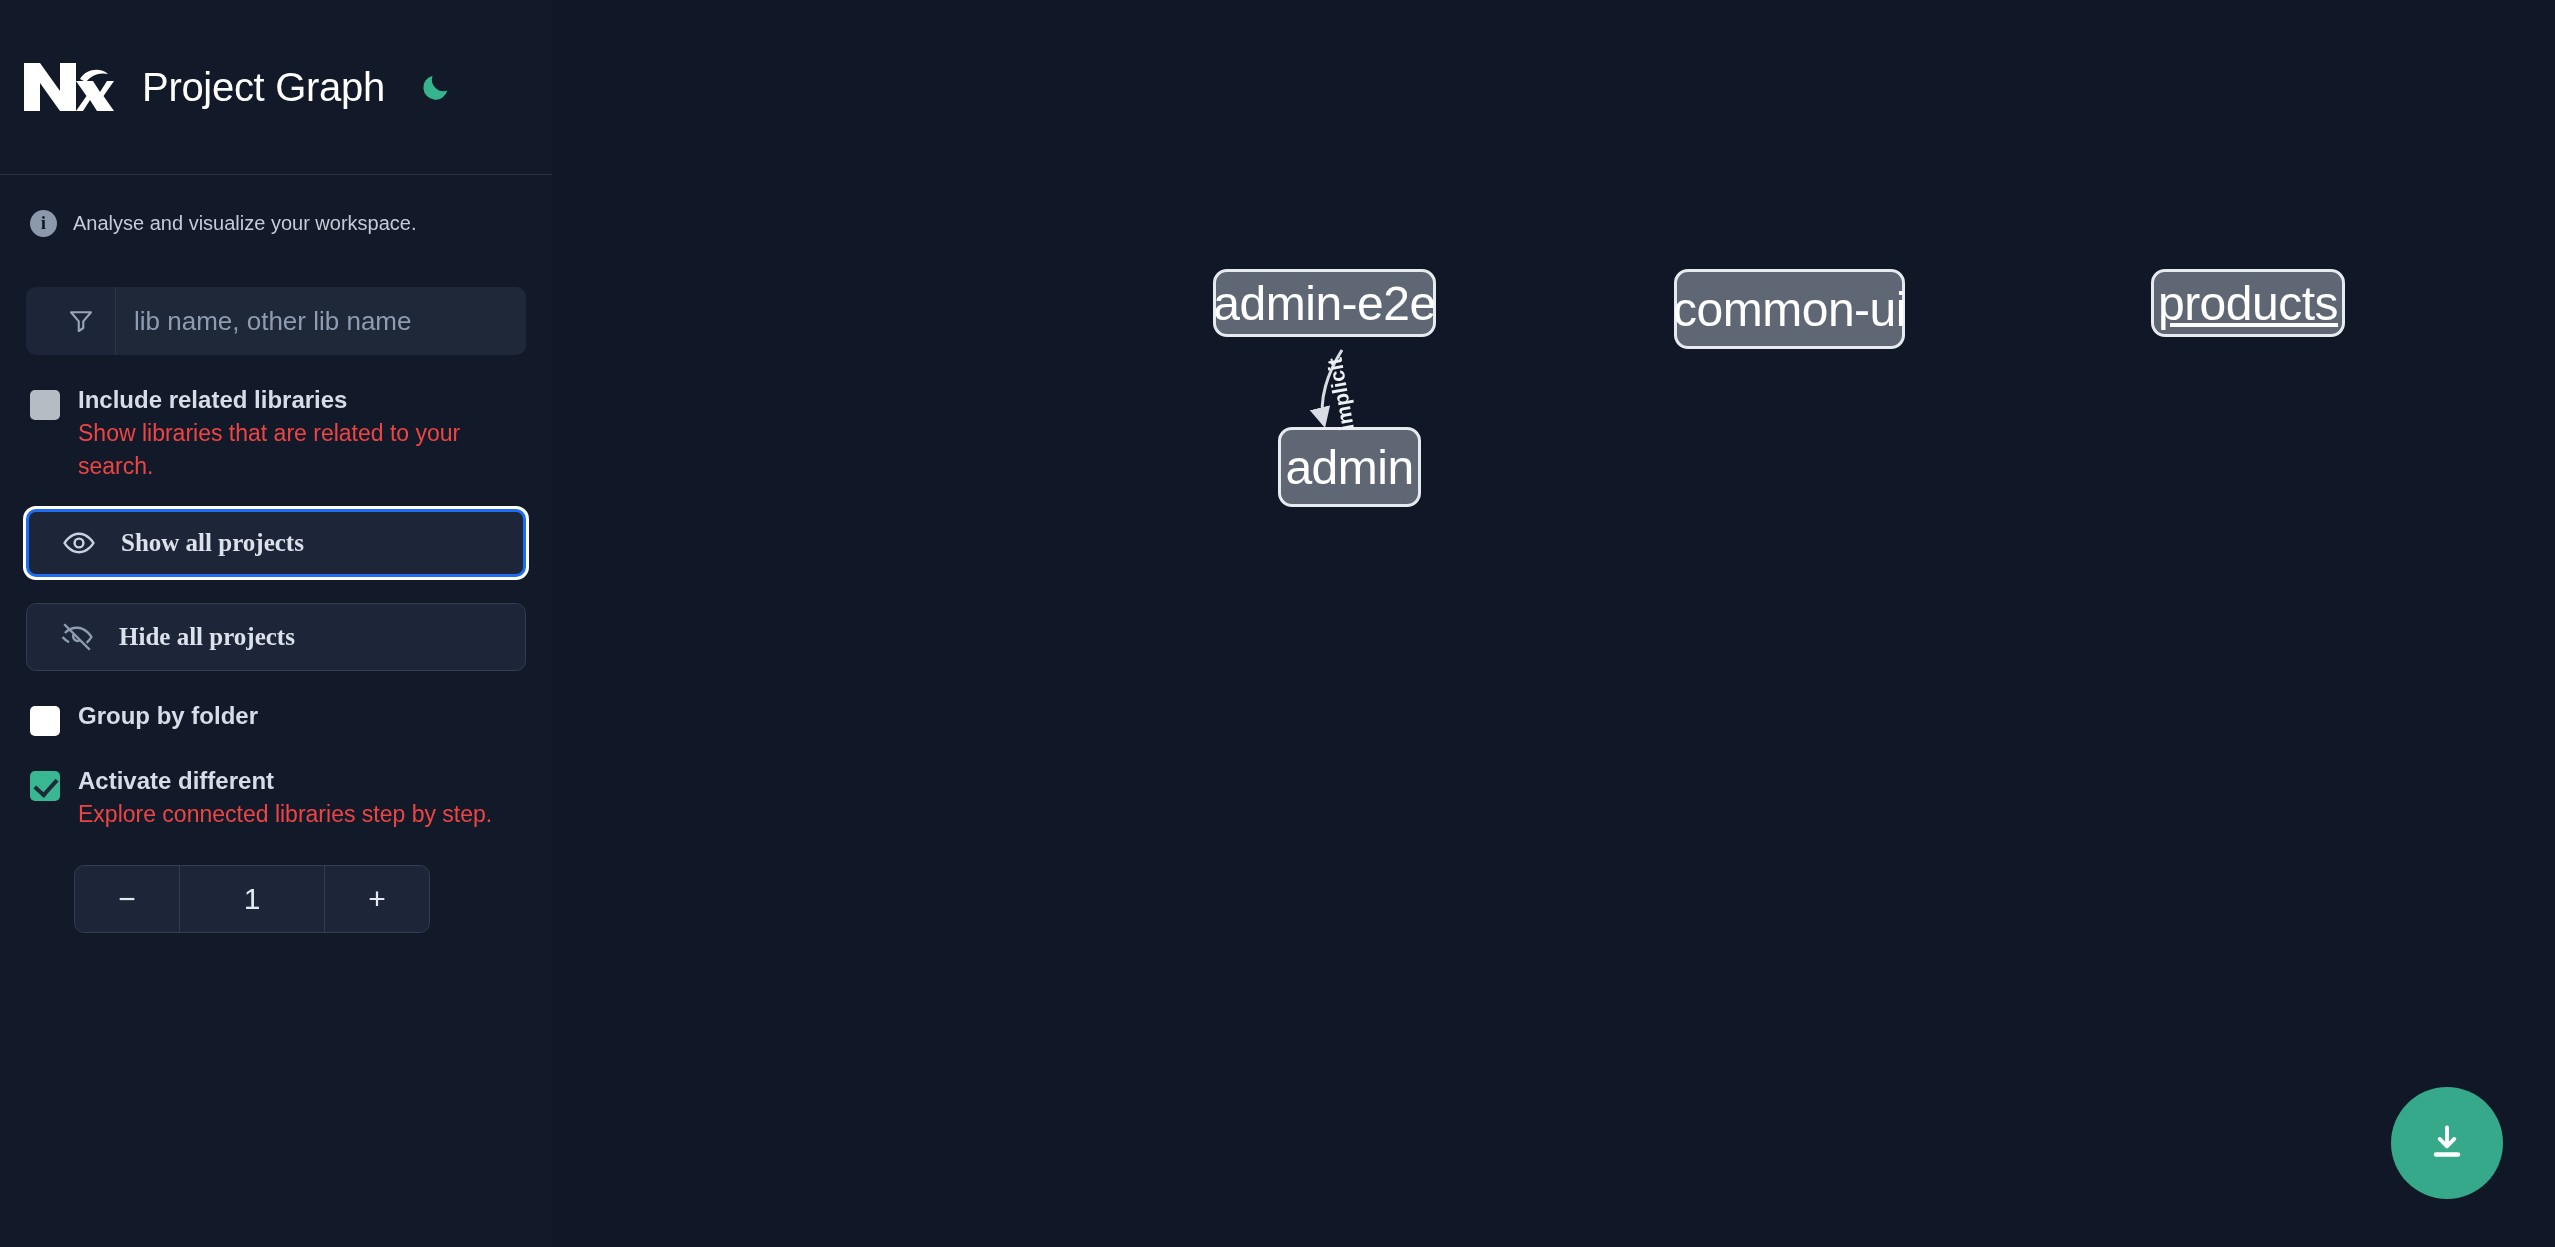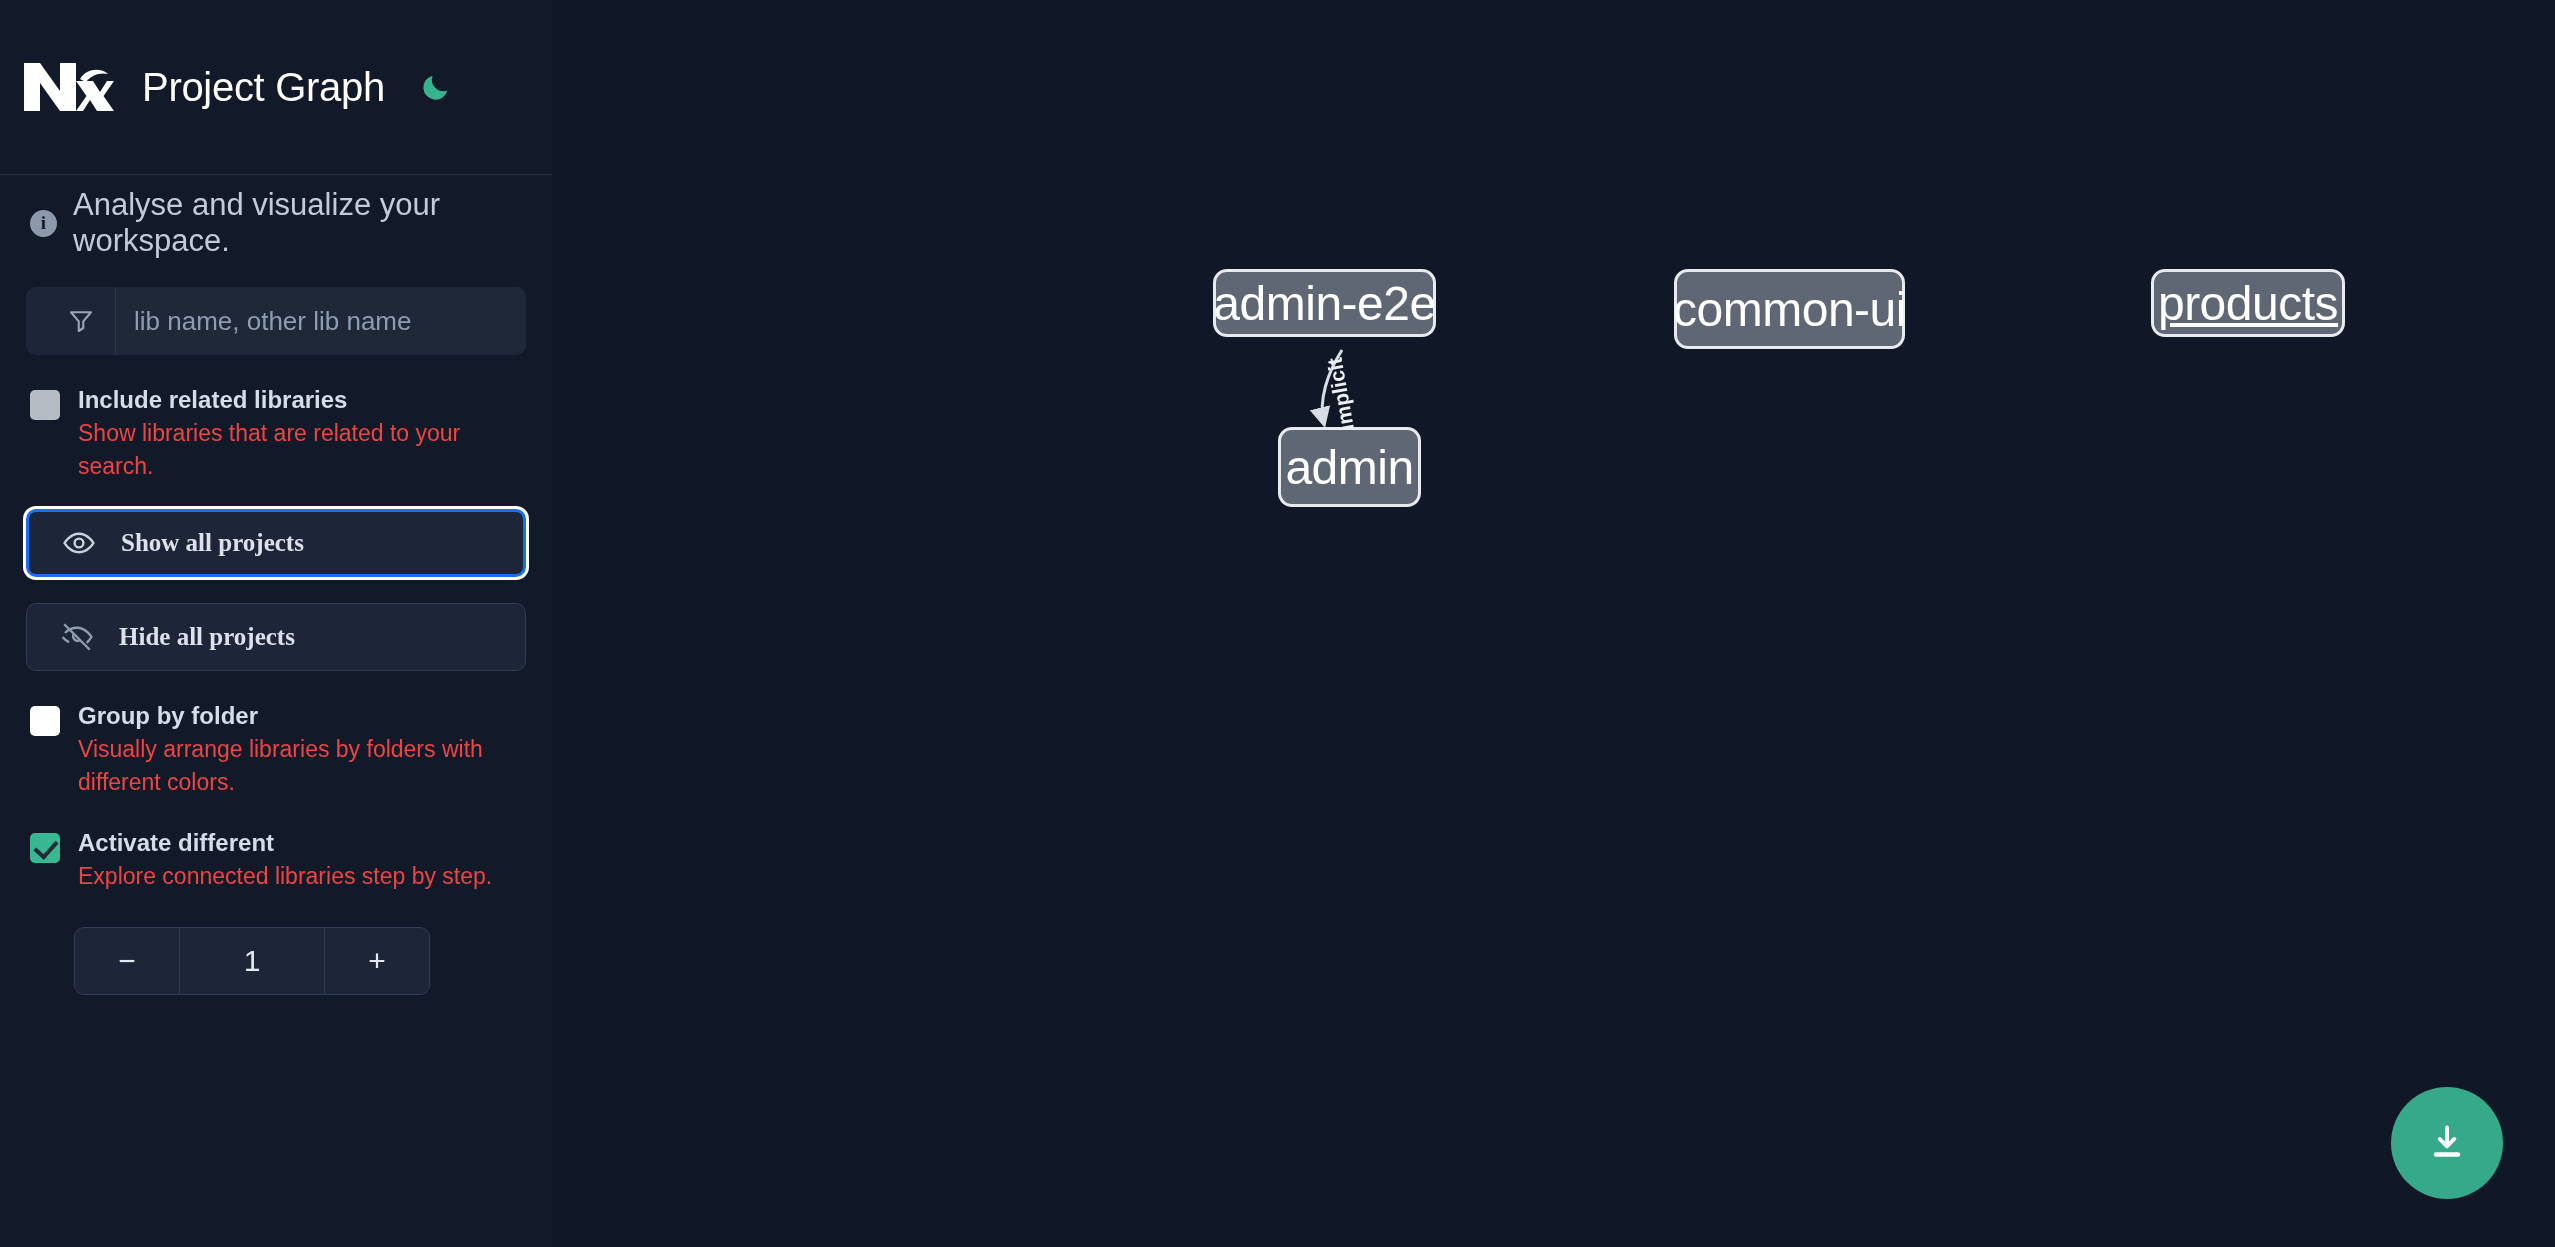--- a/index.html
+++ b/index.html
@@ -50,21 +50,21 @@
     height:96px;
     padding-left:4px;
   }
   .info-icon{
     width:27px;height:27px;border-radius:50%;
     background:#8c99ad; color:#121a29;
     font-size:19px; font-weight:700; font-family:"Liberation Serif", serif;
     display:flex;align-items:center;justify-content:center;
     flex:0 0 27px;
   }
-  #tagline-text{ color:#c3cbd8; font-size:31px; }
+  #tagline-text{ color:#c3cbd8; font-size:20px; }
 
   
   #search-wrap{
     margin-top:16px;
     height:68px;
     display:flex; align-items:stretch;
     border-radius:10px;
     background:#1c2638;
     overflow:hidden;
     padding-left:20px;
@@ -258,21 +258,20 @@
             <line x1="3" y1="3" x2="21" y2="21" stroke="#8e9cb1" stroke-width="1.7"></line>
           </svg>
         </span>
         <span>Hide all projects</span>
       </button>
 
       <div class="option">
         <span class="cbox white"></span>
         <span class="opt-text">
           <span class="opt-title">Group by folder</span>
-          <span class="opt-desc">Visually arrange libraries by folders with different colors.</span>
         </span>
       </div>
 
       <div class="option">
         <span class="cbox green"></span>
         <span class="opt-text">
           <span class="opt-title">Activate different</span>
           <span class="opt-desc">Explore connected libraries step by step.</span>
         </span>
       </div>

